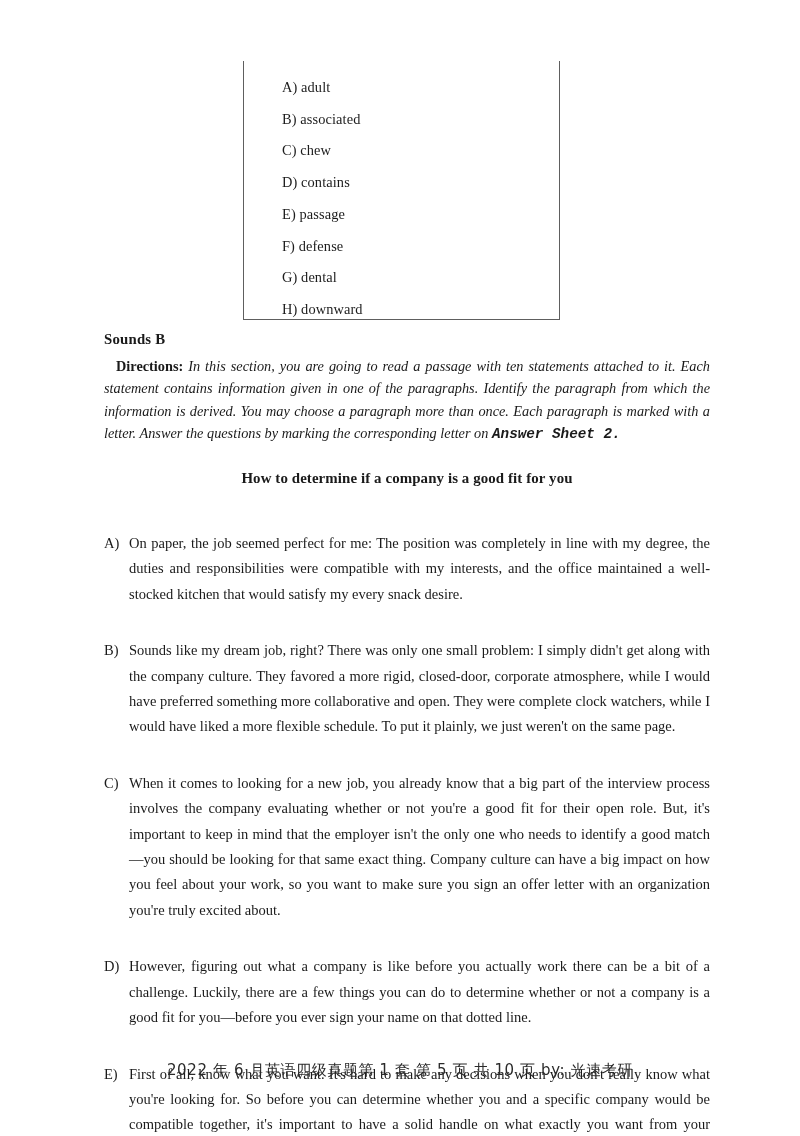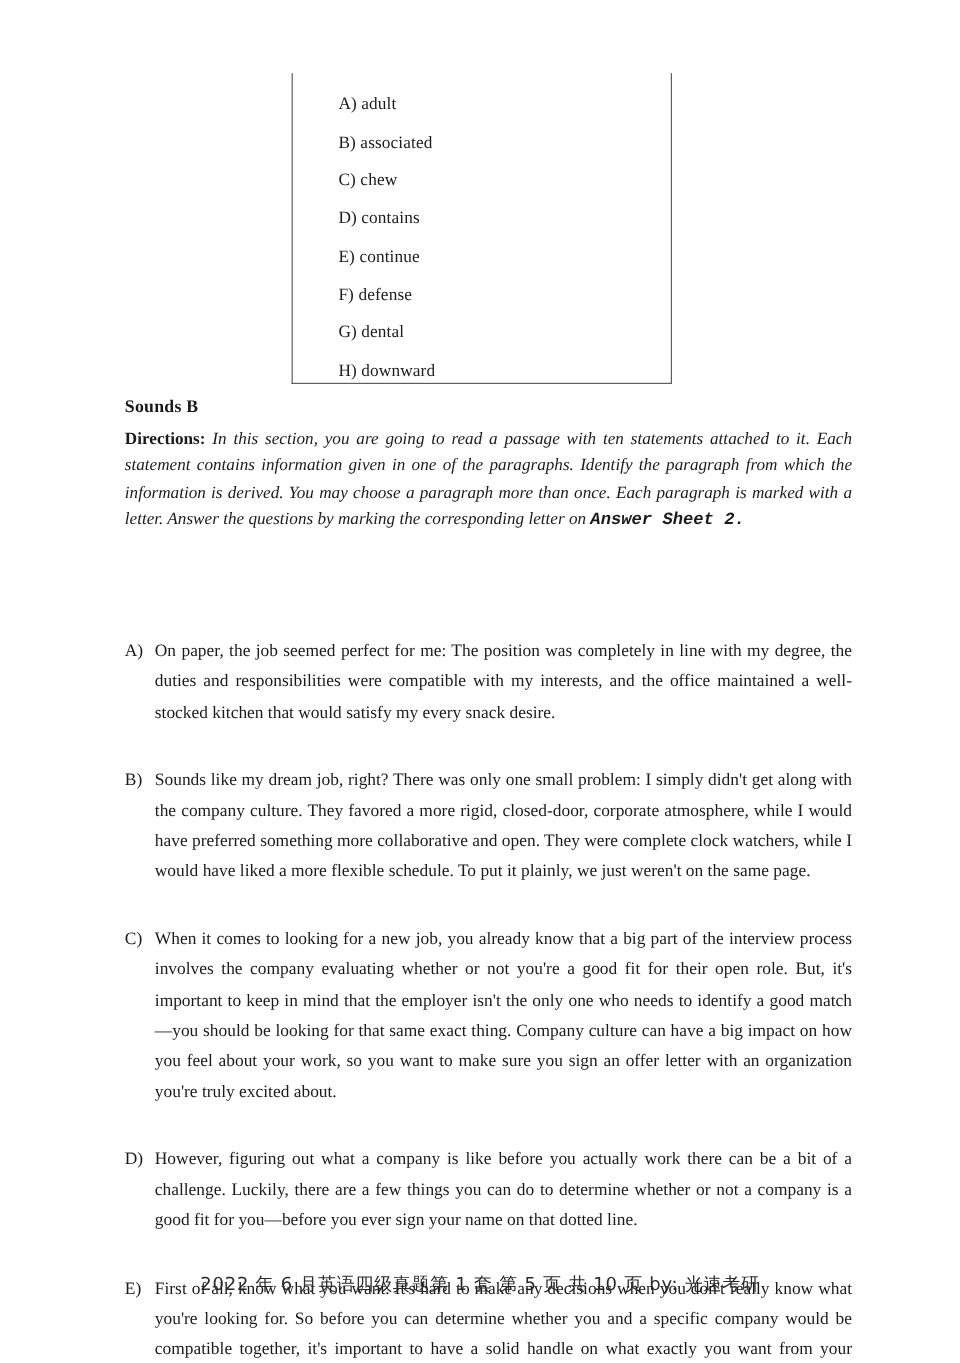--- a/index.html
+++ b/index.html
@@ -75,20 +75,21 @@
     top: 355px;
     width: 606px;
     font-size: 14.3px;
     line-height: 22.3px;
     text-align: justify;
     text-justify: inter-word;
   }
   #directions .lead {
     font-weight: bold;
     font-style: normal;
+    margin-left: 12px;
   }
   #directions .dir-body {
     font-style: italic;
   }
   #directions .sheet {
     font-style: italic;
     font-weight: bold;
     font-family: Liberation Mono, monospace;
   }
 
@@ -148,34 +149,35 @@
 
 <div id="page">
 
   <div id="wordbank">
     <div class="wb-cols">
       <div class="wb-col col1">
         <div class="wb-item">A) adult</div>
         <div class="wb-item">B) associated</div>
         <div class="wb-item">C) chew</div>
         <div class="wb-item">D) contains</div>
-        <div class="wb-item">E) continue</div>
+        <div class="wb-item">E) passage</div>
         <div class="wb-item">F) defense</div>
         <div class="wb-item">G) dental</div>
         <div class="wb-item">H) downward</div>
       </div>
     </div>
   </div>
 
   <div id="section-b-heading">Sounds B</div>
 
   <div id="directions">
     <span class="lead">Directions:</span><span class="dir-body"> In this section, you are going to read a passage with ten statements attached to it. Each statement contains information given in one of the paragraphs. Identify the paragraph from which the information is derived. You may choose a paragraph more than once. Each paragraph is marked with a letter. Answer the questions by marking the corresponding letter on </span><span class="sheet">Answer Sheet 2.</span>
   </div>
 
+  <div id="passage-title">How to determine if a company is a good fit for you</div>
 
   <div id="paragraphs">
     <div class="para">
       <span class="letter">A)</span>
       <span class="ptext">On paper, the job seemed perfect for me: The position was completely in line with my degree, the duties and responsibilities were compatible with my interests, and the office maintained a well-stocked kitchen that would satisfy my every snack desire.</span>
     </div>
     <div class="para">
       <span class="letter">B)</span>
       <span class="ptext">Sounds like my dream job, right? There was only one small problem: I simply didn't get along with the company culture. They favored a more rigid, closed-door, corporate atmosphere, while I would have preferred something more collaborative and open. They were complete clock watchers, while I would have liked a more flexible schedule. To put it plainly, we just weren't on the same page.</span>
     </div>

